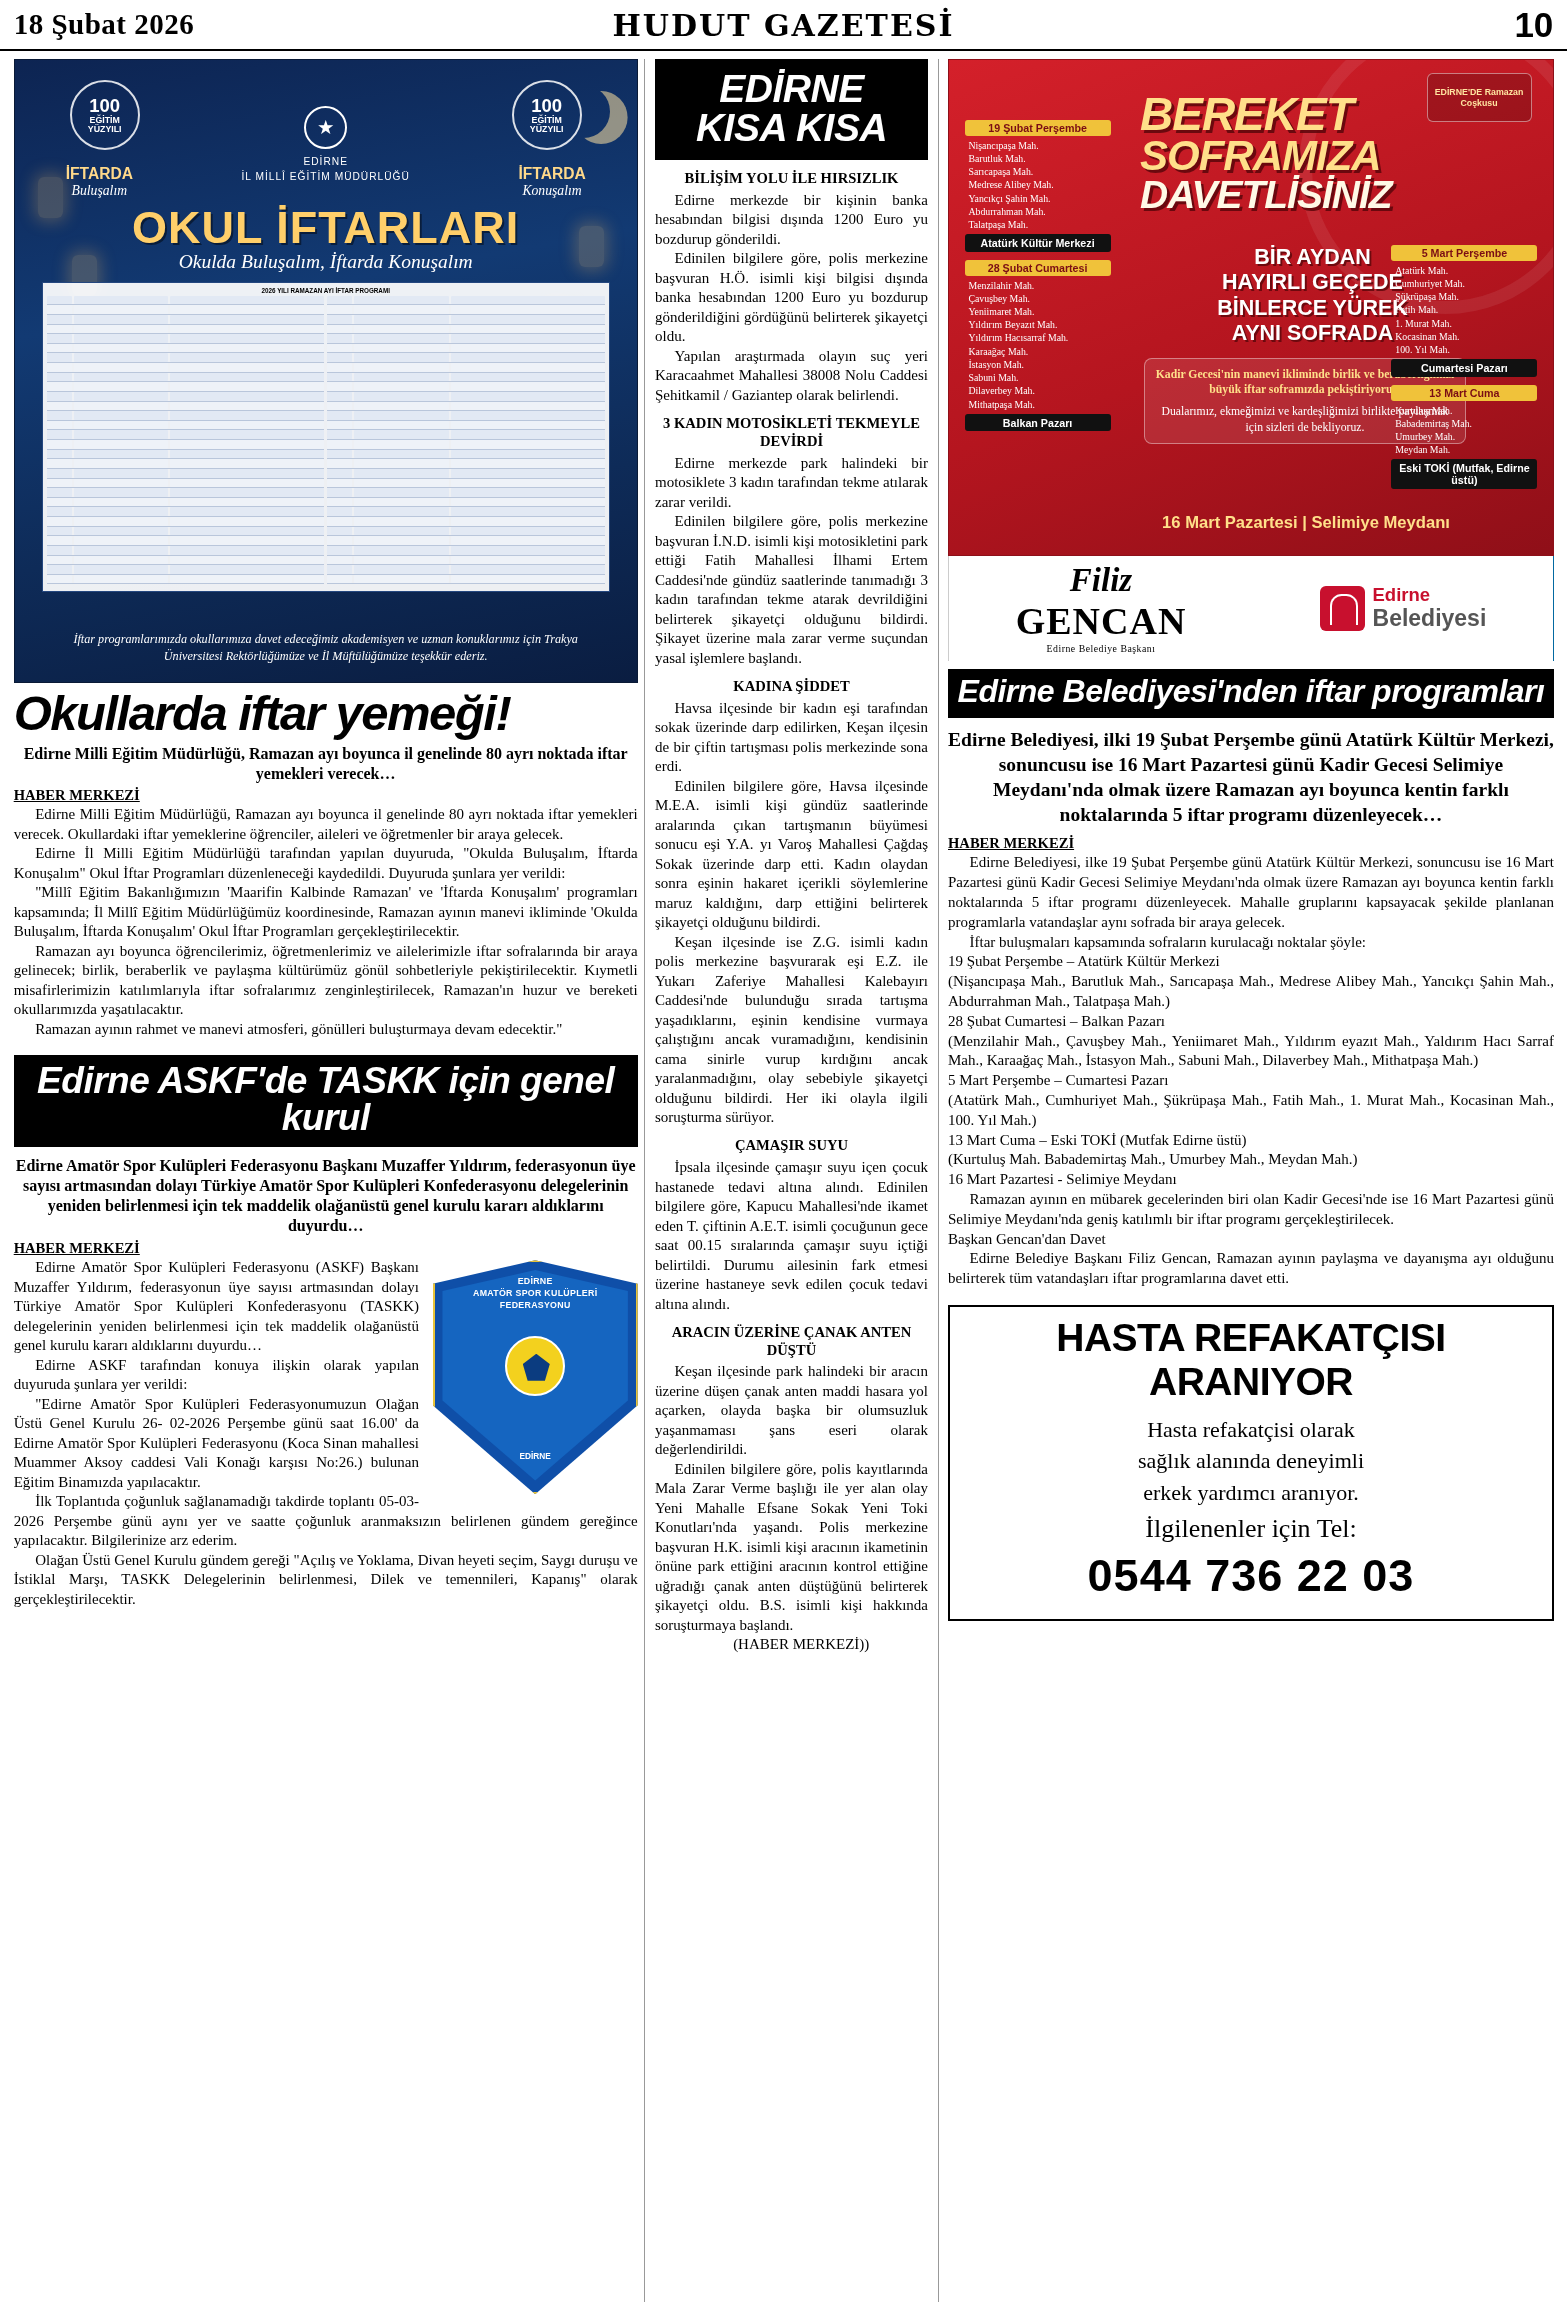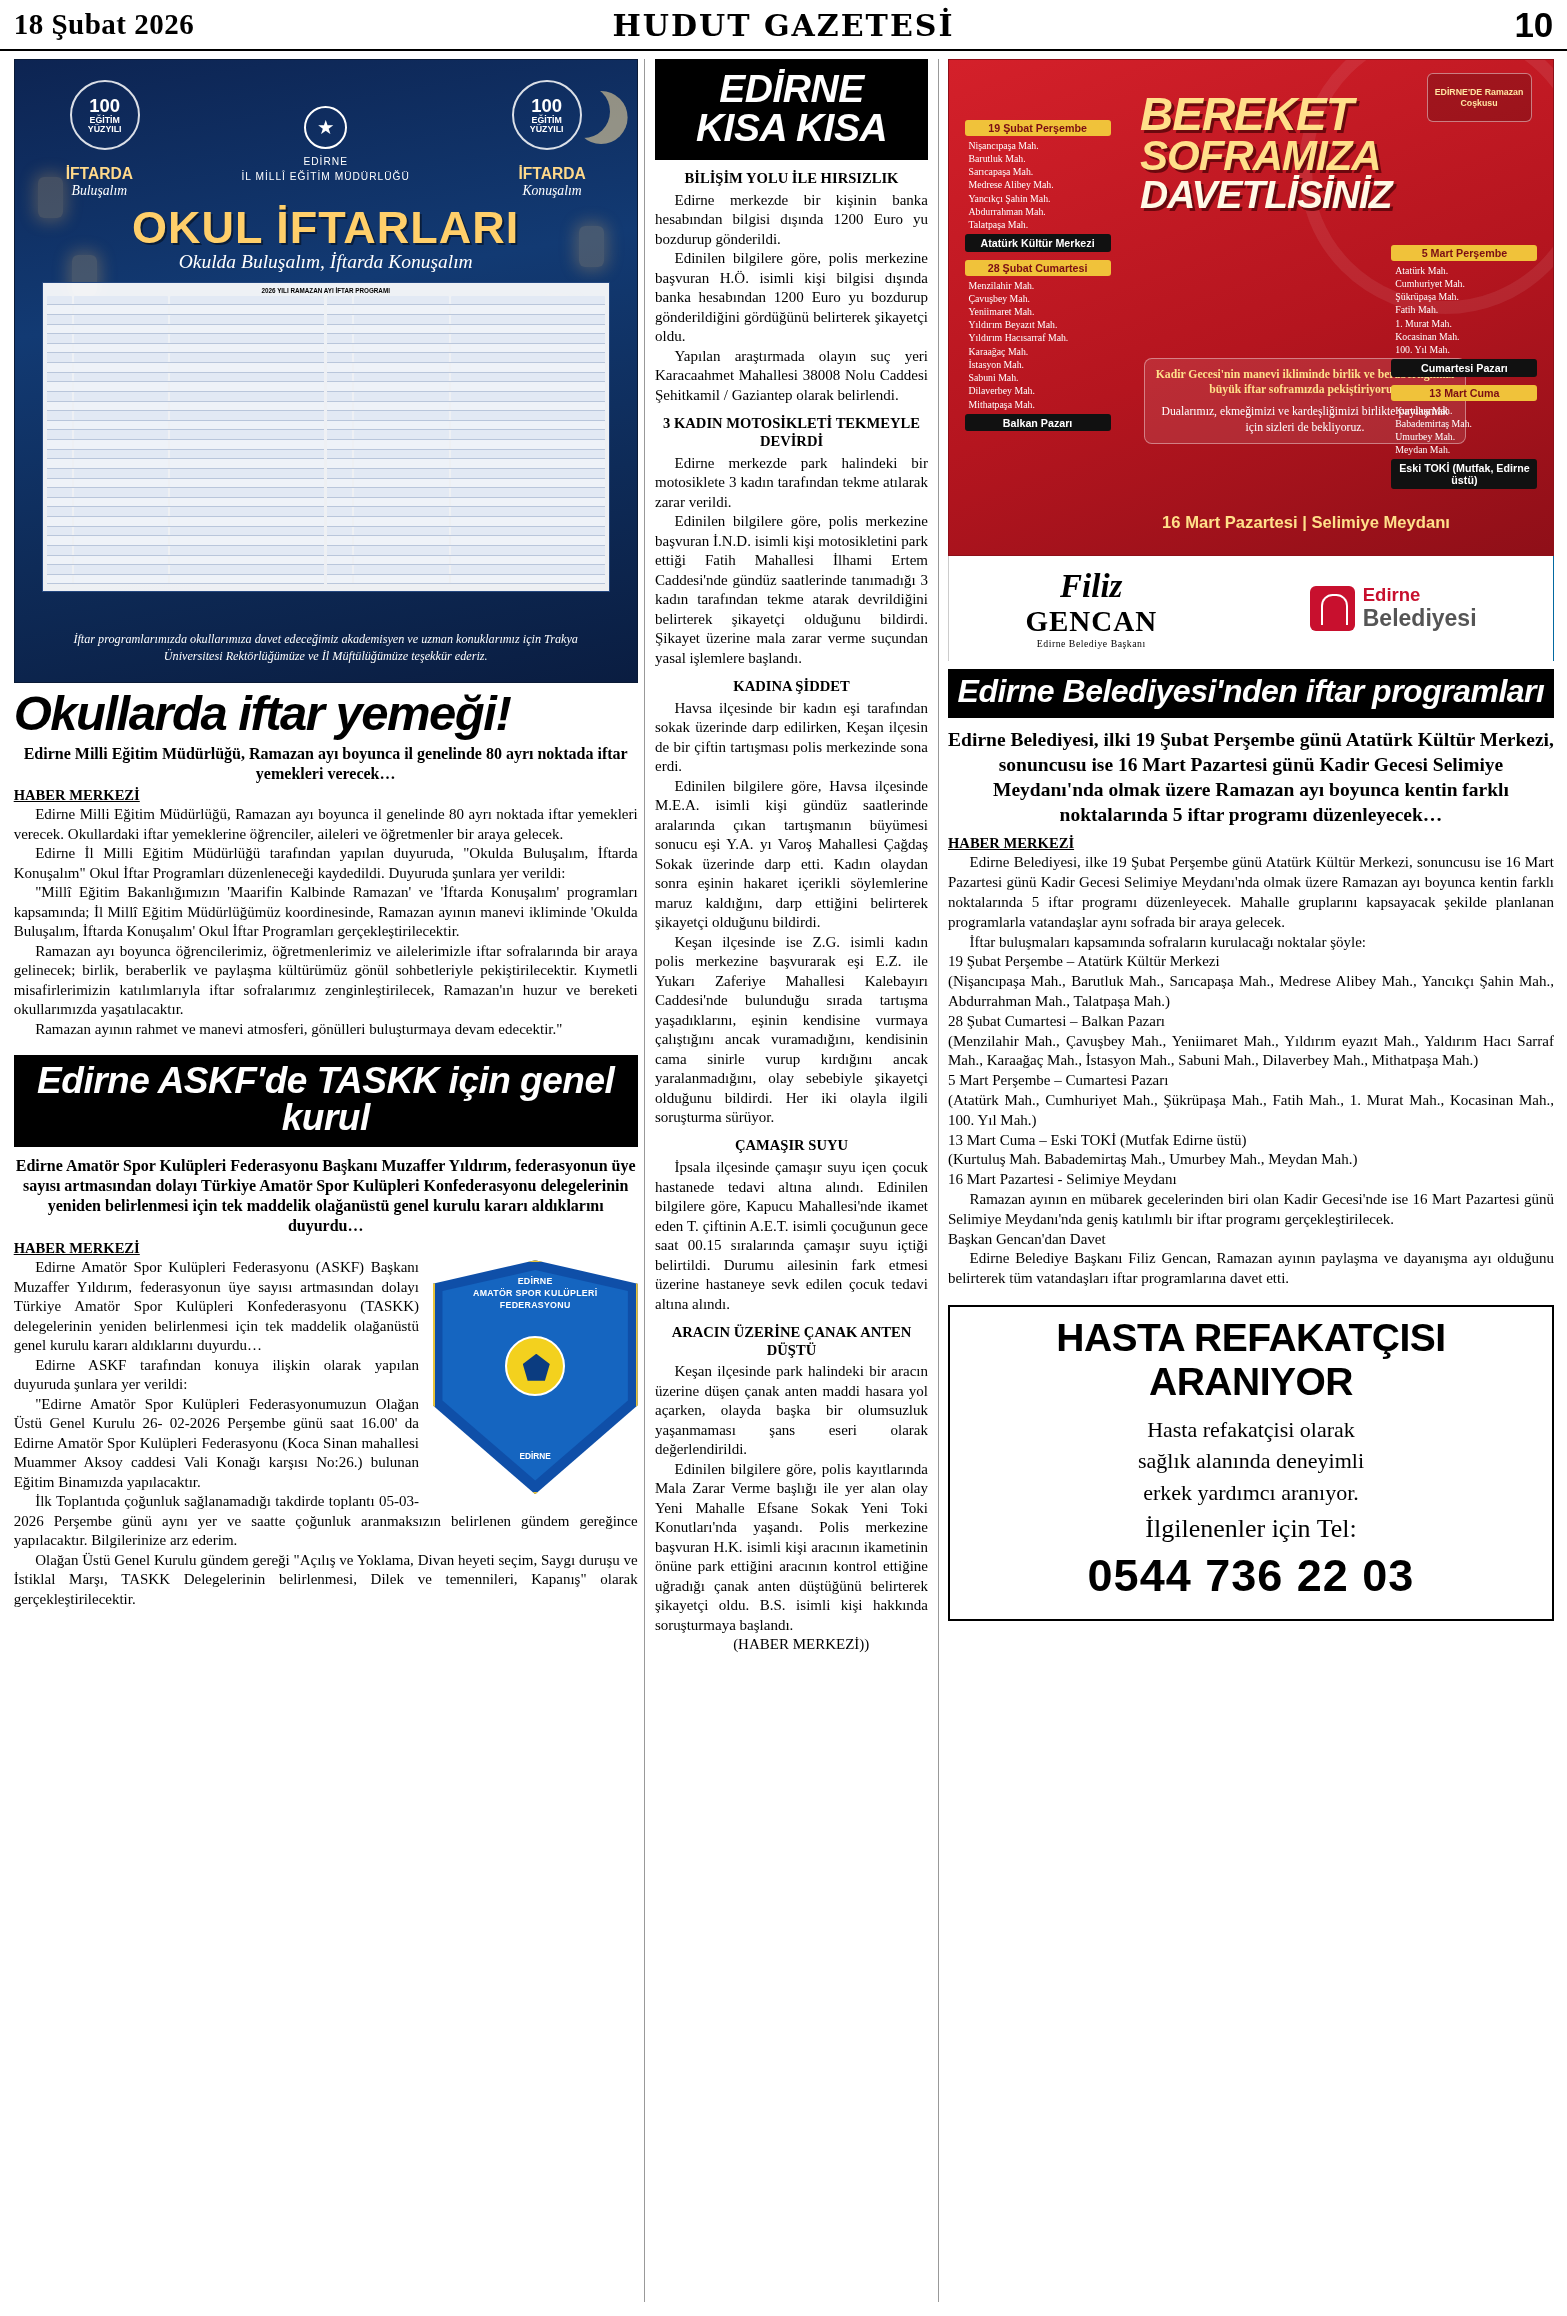--- a/index.html
+++ b/index.html
@@ -295,21 +295,21 @@
   }
   .logostrip {
     width:606px; height:105px; background:#fff;
     display:flex; align-items:center; justify-content:space-around;
     border-left:1px solid #ccc; border-right:1px solid #0369a1;
   }
   .filiz {
     text-align:center; font-family:"Liberation Serif", serif;
   }
   .filiz .n1 { font-size:33px; font-style:italic; font-weight:bold; }
-  .filiz .n2 { font-size:29px; font-weight:bold; letter-spacing:1px; }
+  .filiz .n2 { font-size:38px; font-weight:bold; letter-spacing:1px; }
   .filiz .n3 { font-size:9.8px; letter-spacing:0.5px; }
   .bel-logo { display:flex; align-items:center; gap:7.8px; }
   .bel-mark {
     width:45px; height:45px; background:#c8102e; border-radius:5.9px;
     position:relative;
   }
   .bel-mark:before {
     content:""; position:absolute; left:10.7px; top:7.8px; width:23.4px; height:29px;
     border:2.9px solid #fff; border-bottom:none; border-radius:11.7px 11.7px 0 0;
   }
@@ -790,20 +790,26 @@
       <div class="arch"></div>
 
       <div class="bereket-topbadge">EDİRNE'DE Ramazan Coşkusu</div>
 
       <div class="bereket-title">
         <span>BEREKET</span>
         <span class="l2">SOFRAMIZA</span>
         <span class="l3">DAVETLİSİNİZ</span>
       </div>
 
+      <div class="bereket-mid">
+        <div>BİR AYDAN</div>
+        <div>HAYIRLI GEÇEDE</div>
+        <div>BİNLERCE YÜREK</div>
+        <div>AYNI SOFRADA</div>
+      </div>
 
       <div class="bereket-note">
         <b>Kadir Gecesi'nin manevi ikliminde birlik ve beraberliğimizi büyük iftar soframızda pekiştiriyoruz.</b>
         <div style="margin-top:5.9px;">Dualarımız, ekmeğimizi ve kardeşliğimizi birlikte paylaşmak için sizleri de bekliyoruz.</div>
       </div>
 
       <div class="bereket-date">16 Mart Pazartesi | Selimiye Meydanı</div>
 
       <div class="sched-col left">
         <div class="sched-block">

